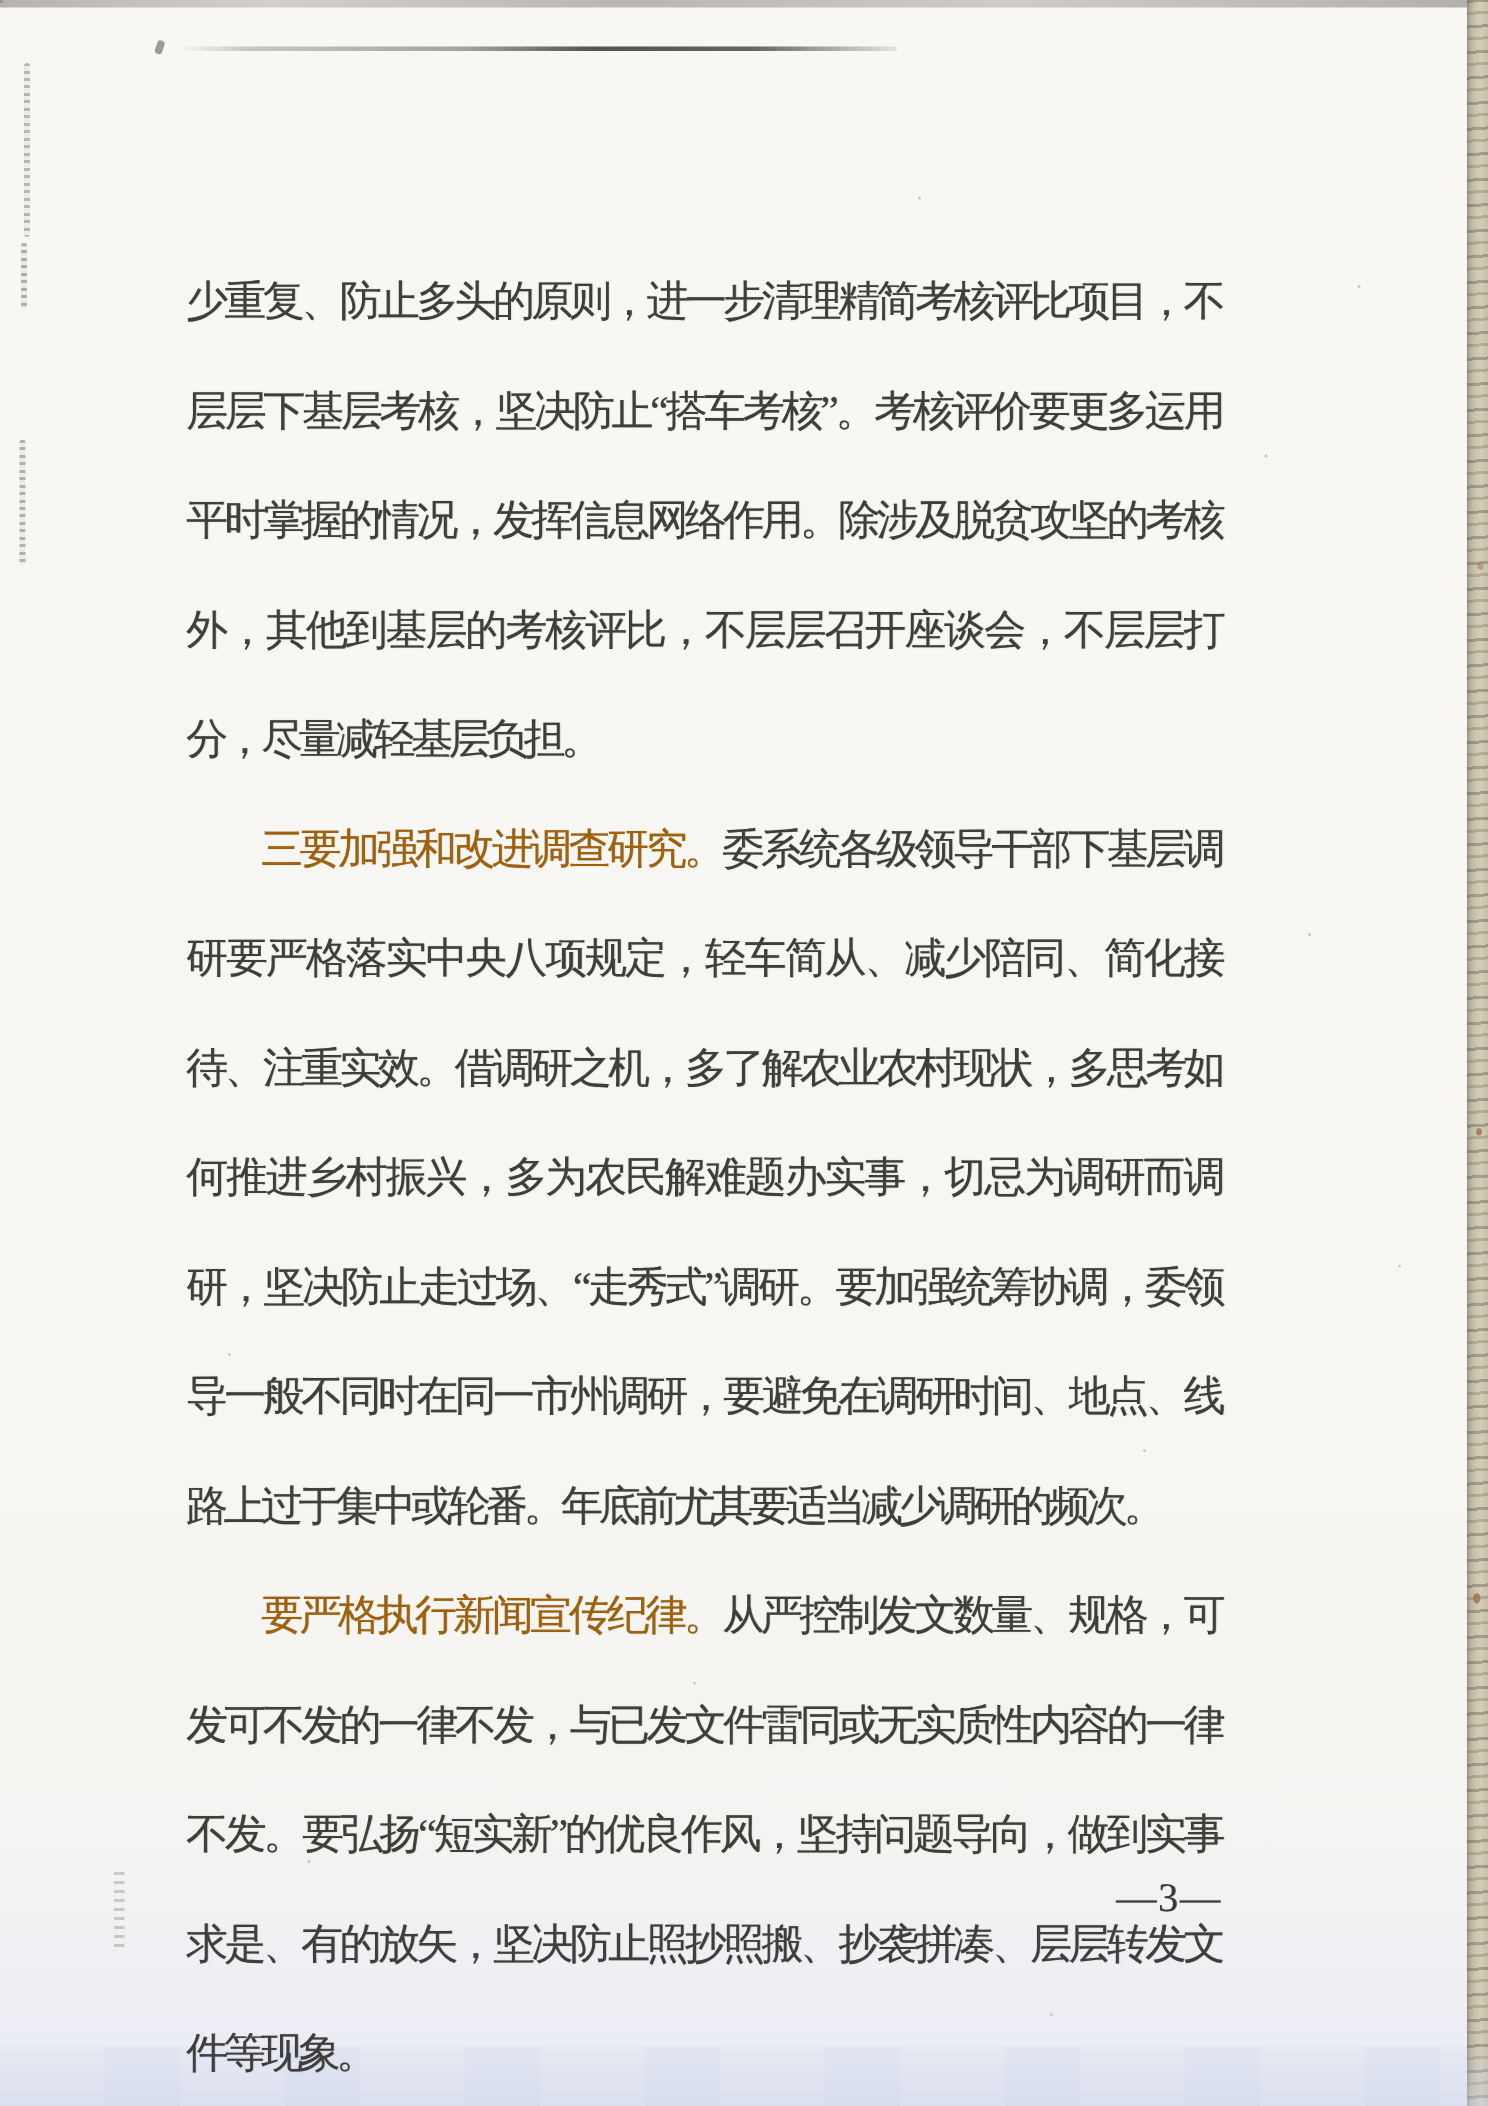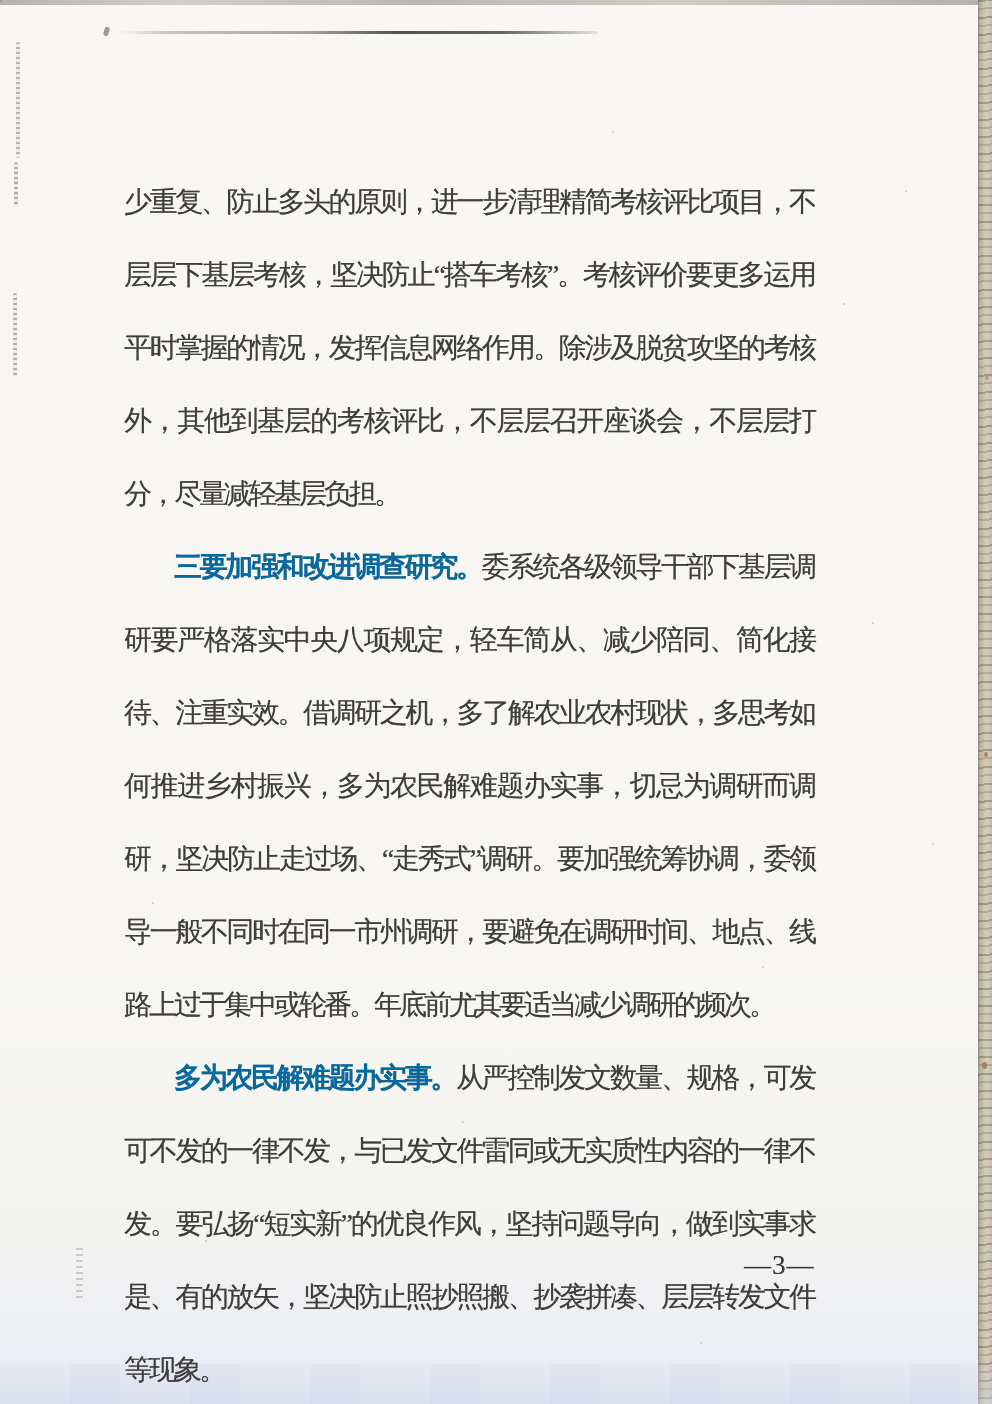--- a/index.html
+++ b/index.html
@@ -86,21 +86,21 @@
   
   .doc-body {
     position: absolute; left: 124px; top: 165px; width: 690px;
     font-size: 28px; line-height: 73px; letter-spacing: -3px;
     text-align: justify;
     color: #3f3e3b;
     text-shadow: 0.3px 0.3px 0.6px rgba(62,61,58,0.55);
   }
   .doc-body p { margin: 0; }
   .doc-body p.indent { text-indent: 50px; }
-  .para-lead { font-weight: bold; color: #0369a1; }
+  .para-lead { font-weight: normal; color: #a16207; }
 
   .page-number {
     position: absolute; left: 744px; top: 1250px;
     font-size: 27px; letter-spacing: 1px; color: #3a3936;
     text-shadow: 0.3px 0.3px 0.5px rgba(58,57,54,0.5);
   }
 </style>
 </head>
 <body>
 
@@ -116,18 +116,18 @@
   <div class="edge-right"></div>
   <div class="rust-dot r1"></div>
   <div class="rust-dot r2"></div>
   <div class="rust-dot r3"></div>
   <div class="bottom-tint"></div>
   <div class="specks"></div>
 
   <div class="doc-body">
     <p><span class="para-lead"></span><span>少重复、防止多头的原则，进一步清理精简考核评比项目，不层层下基层考核，坚决防止“搭车考核”。考核评价要更多运用平时掌握的情况，发挥信息网络作用。除涉及脱贫攻坚的考核外，其他到基层的考核评比，不层层召开座谈会，不层层打分，尽量减轻基层负担。</span></p>
     <p class="indent"><span class="para-lead">三要加强和改进调查研究。</span><span>委系统各级领导干部下基层调研要严格落实中央八项规定，轻车简从、减少陪同、简化接待、注重实效。借调研之机，多了解农业农村现状，多思考如何推进乡村振兴，多为农民解难题办实事，切忌为调研而调研，坚决防止走过场、“走秀式”调研。要加强统筹协调，委领导一般不同时在同一市州调研，要避免在调研时间、地点、线路上过于集中或轮番。年底前尤其要适当减少调研的频次。</span></p>
-    <p class="indent"><span class="para-lead">多为农民解难题办实事。</span><span>从严控制发文数量、规格，可发可不发的一律不发，与已发文件雷同或无实质性内容的一律不发。要弘扬“短实新”的优良作风，坚持问题导向，做到实事求是、有的放矢，坚决防止照抄照搬、抄袭拼凑、层层转发文件等现象。</span></p>
+    <p class="indent"><span class="para-lead">要严格执行新闻宣传纪律。</span><span>从严控制发文数量、规格，可发可不发的一律不发，与已发文件雷同或无实质性内容的一律不发。要弘扬“短实新”的优良作风，坚持问题导向，做到实事求是、有的放矢，坚决防止照抄照搬、抄袭拼凑、层层转发文件等现象。</span></p>
   </div>
 
   <div class="page-number">—3—</div>
 
 </div>
 
 </body></html>

